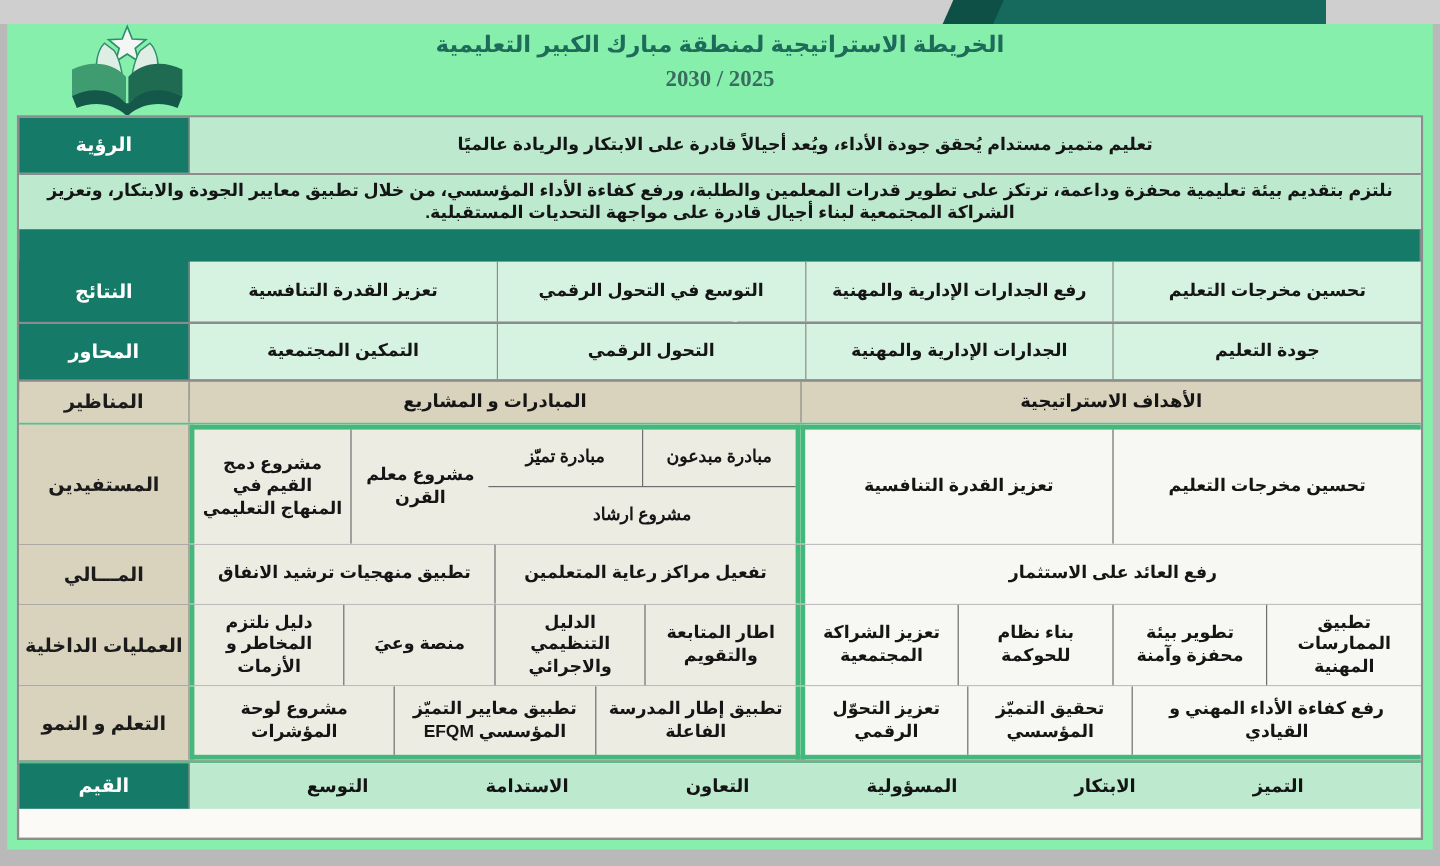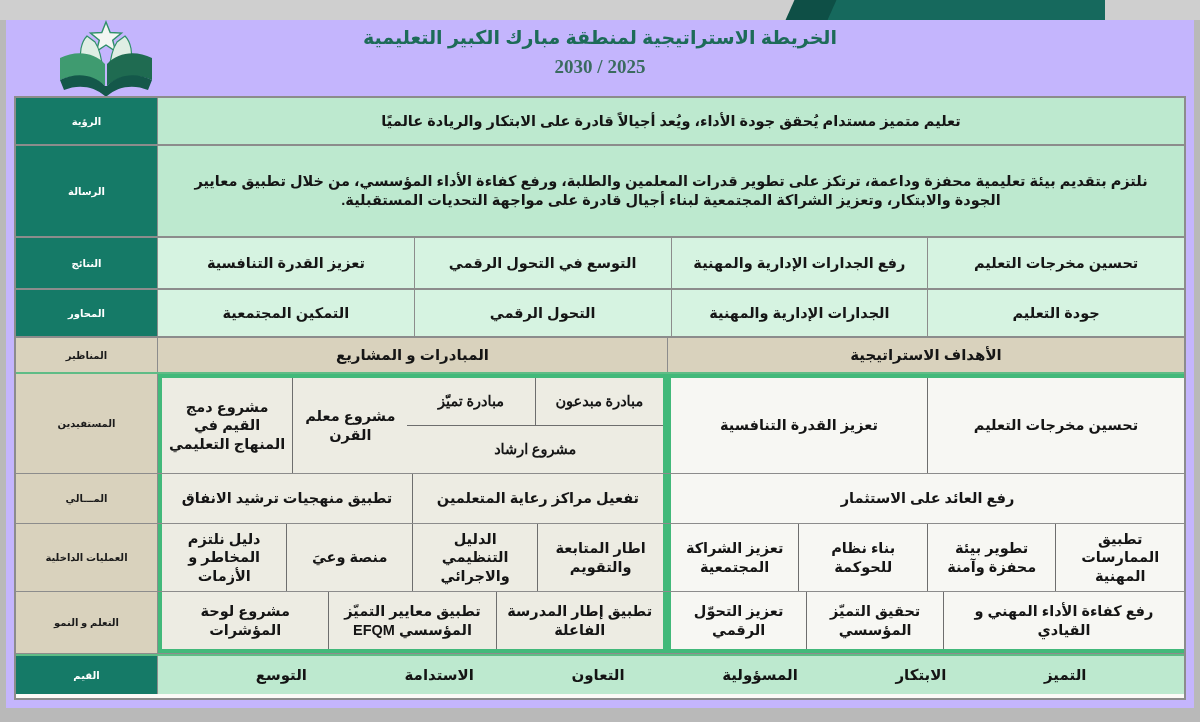--- a/index.html
+++ b/index.html
@@ -19,21 +19,21 @@
   .top-strip .dk{
     position:absolute;top:0;right:95px;width:285px;height:20px;
     background:#16695d;
   }
   .top-strip .dk:after{
     content:"";position:absolute;top:0;left:-30px;width:42px;height:20px;
     background:#0e4f46;transform:skewX(-24deg);
   }
   .paper{
     position:absolute;top:20px;left:0;width:1200px;height:702px;
-    background:#c4b5fd;box-sizing:border-box;
+    background:#86efac;box-sizing:border-box;
     border-left:6px solid #b9b9b9;border-right:6px solid #b9b9b9;
     border-bottom:14px solid #b9b9b9;
   }
   .header{
     position:relative;height:76px;
   }
   .title{
     position:absolute;top:6px;left:0;right:0;text-align:center;
     color:#1d6b58;font-weight:bold;font-size:19px;letter-spacing:.2px;
   }
@@ -48,35 +48,35 @@
   }
   
   .map{
     position:absolute;top:76px;right:8px;left:8px;bottom:8px;
     display:flex;flex-direction:column;
     border:2px solid #8c8c8c;background:#fbfaf7;
   }
   .row{display:flex;width:100%;box-sizing:border-box;}
   .rowlabel{
     flex:0 0 142px;display:flex;align-items:center;justify-content:center;
-    font-weight:bold;font-size:10px;text-align:center;
+    font-weight:bold;font-size:16px;text-align:center;
     border-right:1px solid #8c8c8c;box-sizing:border-box;
   }
   .lbl-dark{background:#157a67;color:#ffffff;}
   .lbl-tan{background:#d9d2bd;color:#1b1b1b;}
   .body{flex:1 1 auto;display:flex;box-sizing:border-box;min-width:0;}
   .cell{
     display:flex;align-items:center;justify-content:center;text-align:center;
     box-sizing:border-box;padding:4px 6px;font-size:14.5px;font-weight:bold;
     line-height:1.28;color:#151515;
   }
   
   .r-vision{height:48px;border-bottom:2px solid #8c8c8c;}
   .r-vision .body{background:#bde9cf;}
-  .r-mission{height:92px;border-bottom:2px solid #8c8c8c;}
+  .r-mission{height:72px;border-bottom:2px solid #8c8c8c;flex-direction:column;}
   .r-mission .body{background:#bde9cf;}
   .r-mission .cell{padding:4px 18px;}
   
   .r-results{height:52px;border-bottom:2px solid #8c8c8c;}
   .r-results .body{background:#d6f3e1;}
   .r-axes{height:48px;border-bottom:2px solid #8c8c8c;}
   .r-axes .body{background:#d6f3e1;}
   .r-results .cell,.r-axes .cell{border-left:1px solid #8c8c8c;}
   .r-results .cell:last-child,.r-axes .cell:last-child{border-left:none;}
   

